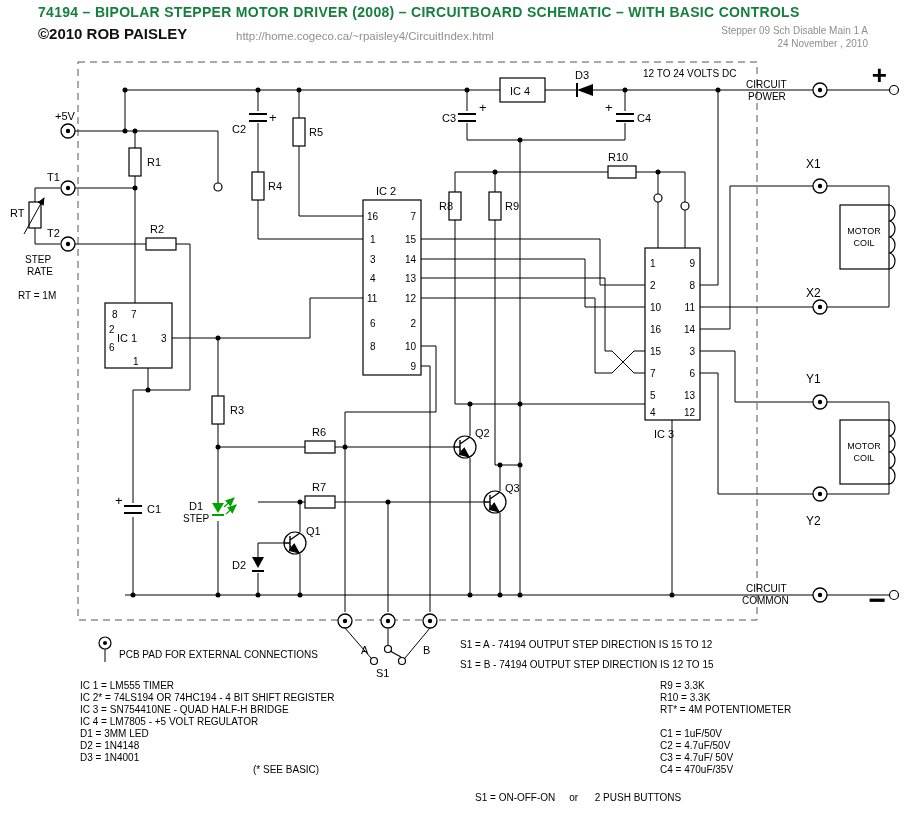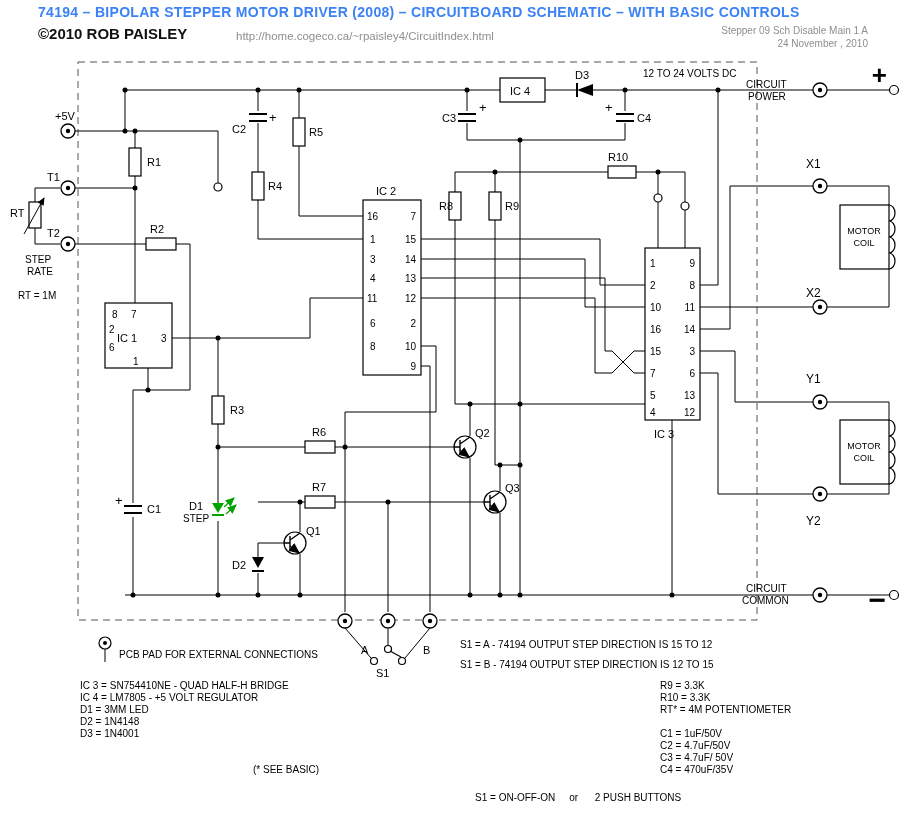--- a/index.html
+++ b/index.html
@@ -1,18 +1,18 @@
 <!DOCTYPE html>
 <html><head>
 <meta charset="utf-8">
 <style>
   html,body{margin:0;padding:0;background:#fff}
   .page{position:relative;width:904px;height:818px;background:#fff;font-family:"Liberation Sans",sans-serif;overflow:hidden}
   .abs{position:absolute}
-  .title{left:38px;top:4px;font-size:14px;font-weight:bold;color:#3b82f6;letter-spacing:.3px;white-space:nowrap}
+  .title{left:38px;top:4px;font-size:14px;font-weight:bold;color:#15803d;letter-spacing:.3px;white-space:nowrap}
   .copyright{left:38px;top:25px;font-size:15px;font-weight:bold;color:#111}
   .url{left:236px;top:30px;font-size:11.5px;color:#8f8f8f}
   .ref{right:36px;top:25px;font-size:10px;color:#8f8f8f;}
   .date{right:36px;top:38px;font-size:10px;color:#8f8f8f;text-align:center}
   .plist,.pline{font-size:10px;line-height:12px;color:#000;white-space:pre}
   #parts-left{left:80px;top:680px}
   #parts-mid{left:475px;top:680px}
   #parts-right-top{left:660px;top:680px}
   #parts-right-bottom{left:660px;top:728px}
   #see-notes{left:253px;top:764px}
@@ -335,19 +335,19 @@
         <text x="460" y="668" font-size="10">S1 = B - 74194 OUTPUT STEP  DIRECTION  IS  12  TO  15</text>
       </g>
   </svg>
 
   <div class="abs title">74194 – BIPOLAR STEPPER MOTOR DRIVER (2008)  –  CIRCUITBOARD SCHEMATIC – WITH BASIC CONTROLS</div>
   <div class="abs copyright">©2010 ROB PAISLEY</div>
   <div class="abs url">http://home.cogeco.ca/~rpaisley4/CircuitIndex.html</div>
   <div class="abs ref">Stepper 09 Sch Disable Main 1 A</div>
   <div class="abs date">24 November , 2010</div>
 
-  <div class="abs plist" id="parts-left"><div>IC 3 = SN754410NE - QUAD HALF-H BRIDGE</div><div>IC 4 = LM7805 - +5 VOLT REGULATOR</div><div>D1 = 3MM LED</div><div>D2 = 1N4148</div><div>D3 = 1N4001</div></div>
+  <div class="abs plist" id="parts-left"><div>IC 1 = LM555 TIMER</div><div>IC 2* = 74LS194 OR 74HC194 - 4 BIT SHIFT REGISTER</div><div>IC 3 = SN754410NE - QUAD HALF-H BRIDGE</div><div>IC 4 = LM7805 - +5 VOLT REGULATOR</div><div>D1 = 3MM LED</div><div>D2 = 1N4148</div><div>D3 = 1N4001</div></div>
   <div class="abs pline" id="see-notes">(* SEE BASIC)</div>
   <div class="abs plist" id="parts-right-top"><div>R9 = 3.3K</div><div>R10 = 3.3K</div><div>RT* = 4M POTENTIOMETER</div></div>
   <div class="abs plist" id="parts-right-bottom"><div>C1 = 1uF/50V</div><div>C2 = 4.7uF/50V</div><div>C3 = 4.7uF/ 50V</div><div>C4 = 470uF/35V</div></div>
   <div class="abs pline" id="s1-options">S1 = ON-OFF-ON     or      2 PUSH BUTTONS</div>
 
 </div>
 
 </body></html>

